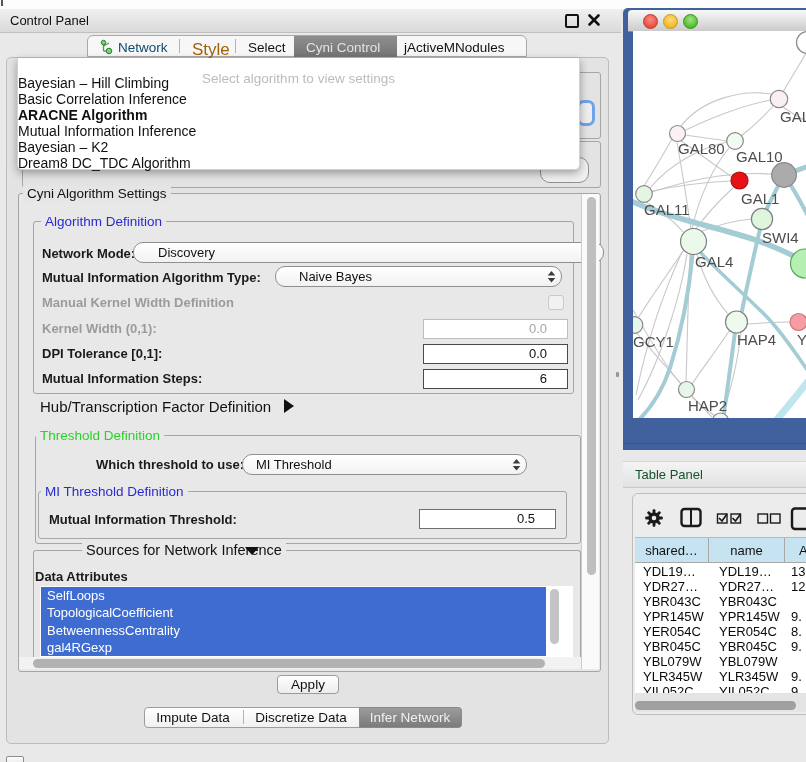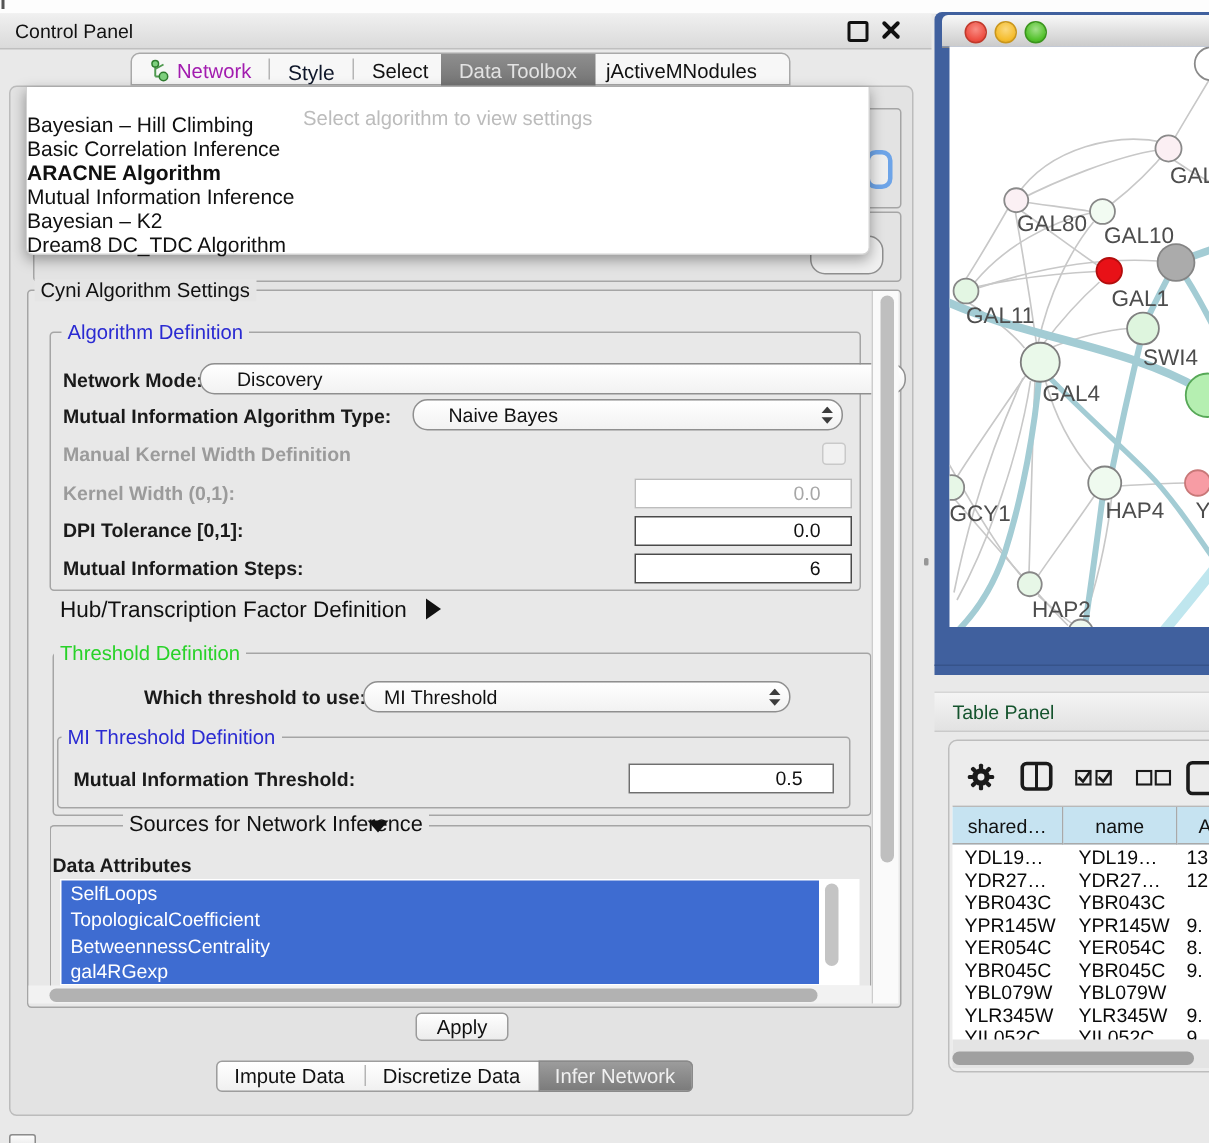--- a/index.html
+++ b/index.html
@@ -40,26 +40,26 @@
      background:#f7f7f7;border:1px solid #a9a9a9;border-radius:6px 6px 0 0;box-sizing:border-box;"></div>
 <div class="abs" style="left:294px;top:36px;width:103px;height:21px;
      background:linear-gradient(#8e8e8e,#747474);"></div>
 <svg class="abs" style="left:99px;top:39px;" width="15" height="16" viewBox="0 0 15 16">
   <line x1="4.5" y1="3.5" x2="4.5" y2="12" stroke="#4f9a4f" stroke-width="1.3"></line>
   <line x1="4.5" y1="12" x2="10" y2="12" stroke="#4f9a4f" stroke-width="1.3"></line>
   <line x1="4.5" y1="7" x2="10" y2="4" stroke="#4f9a4f" stroke-width="1.3"></line>
   <circle cx="4.5" cy="3.5" r="2.2" fill="#7ed07e" stroke="#2f7d2f" stroke-width="1"></circle>
   <circle cx="10" cy="12" r="2.8" fill="#7ed07e" stroke="#2f7d2f" stroke-width="1"></circle>
 </svg>
-<div class="abs" style="left:118px;top:40px;font-size:13.5px;font-weight:500;color:#a21caf;">Network</div>
+<div class="abs" style="left:118px;top:40px;font-size:13.5px;font-weight:500;color:#0c4a6e;">Network</div>
 <div class="abs" style="left:179px;top:39px;width:1px;height:14px;background:#b5b5b5;"></div>
-<div class="abs" style="left:192px;top:40px;font-size:14px;font-weight:500;color:#0f172a;">Style</div>
+<div class="abs" style="left:192px;top:40px;font-size:17px;font-weight:500;color:#a16207;">Style</div>
 <div class="abs" style="left:235px;top:39px;width:1px;height:14px;background:#b5b5b5;"></div>
 <div class="abs" style="left:248px;top:40px;font-size:13.5px;font-weight:500;color:#111;">Select</div>
-<div class="abs" style="left:306px;top:40px;font-size:13.5px;font-weight:500;color:#e3e3e3;">Data Toolbox</div>
+<div class="abs" style="left:306px;top:40px;font-size:13.5px;font-weight:500;color:#e3e3e3;">Cyni Control</div>
 <div class="abs" style="left:404px;top:40px;font-size:13.5px;font-weight:500;color:#111;">jActiveMNodules</div>
 
 <div class="gbox" style="left:22px;top:72px;width:577px;height:65px;"></div>
 <div class="abs" style="left:577px;top:100px;width:12px;height:20px;background:#eeeeee;
      border:3px solid #6da4e8;border-radius:7px;"></div>
 <div class="gbox" style="left:22px;top:141px;width:577px;height:45px;"></div>
 <div class="abs" style="left:540px;top:157px;width:47px;height:24px;border:1px solid #8f8f8f;
      border-radius:10px;background:#f0f0f0;"></div>
 
 <div class="abs" style="left:17px;top:58px;width:563px;height:112px;background:#ffffff;

